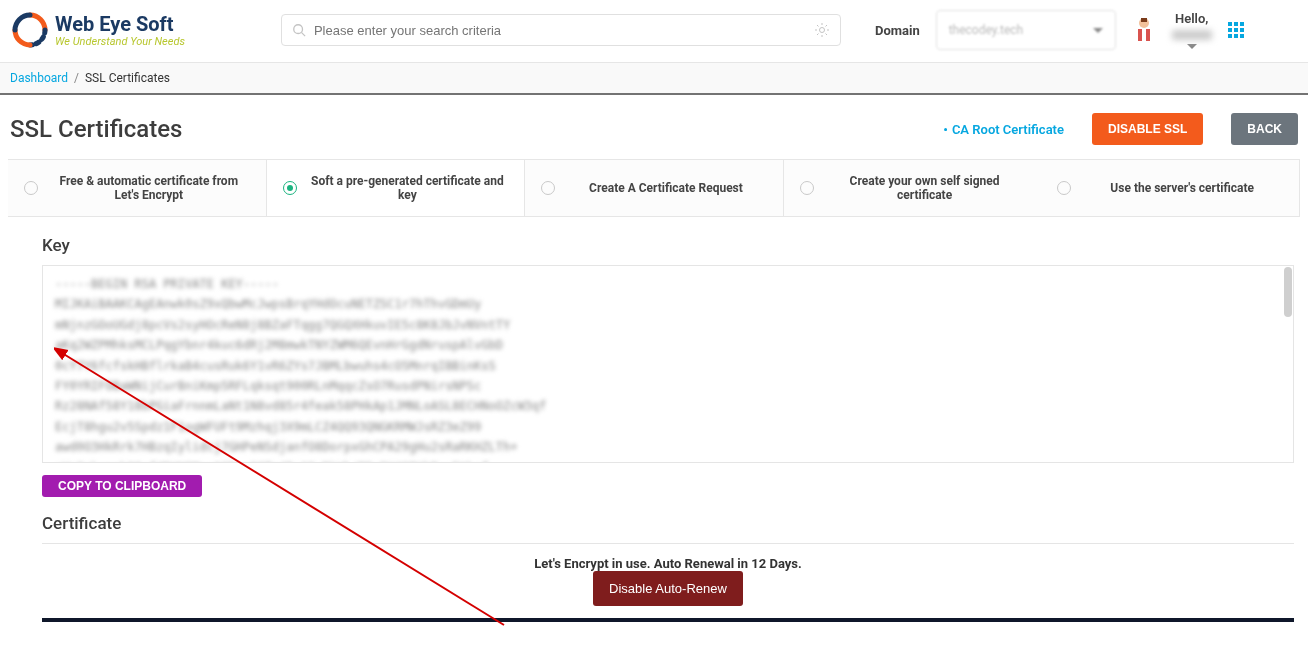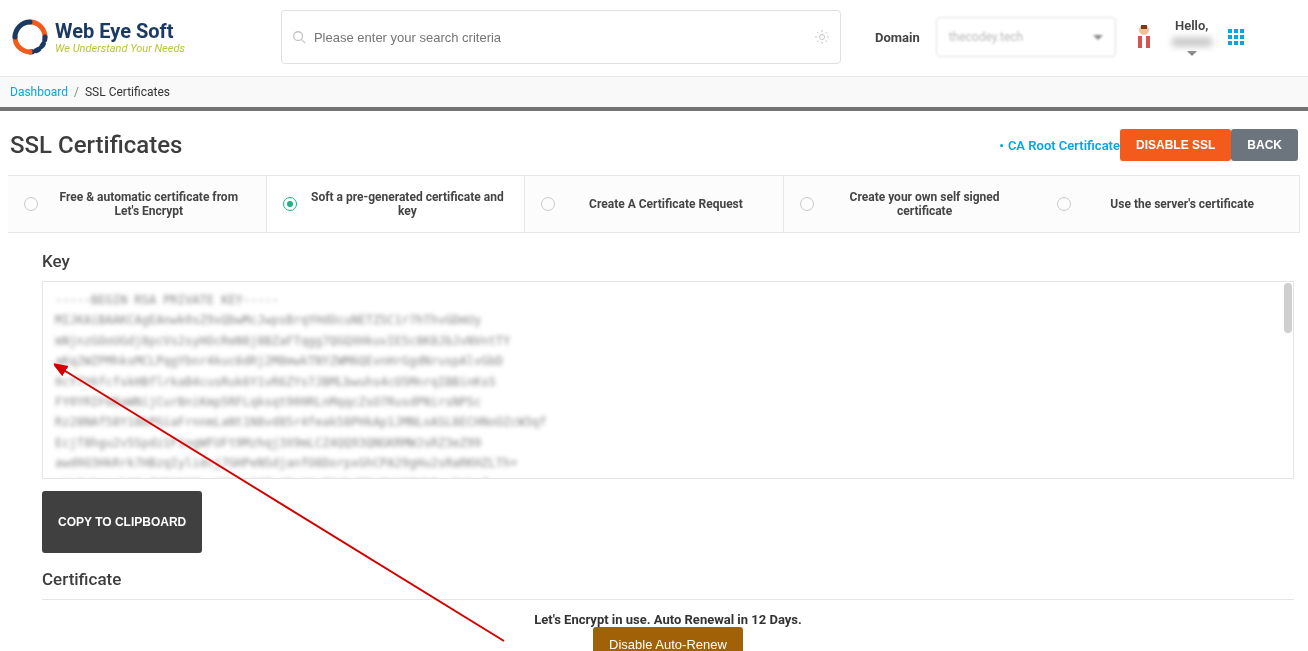--- a/index.html
+++ b/index.html
@@ -3,58 +3,58 @@
 <meta charset="utf-8">
 <style>
 * { box-sizing: border-box; margin: 0; padding: 0; }
 body { font-family: -apple-system, BlinkMacSystemFont, "Segoe UI", Roboto, Arial, sans-serif; font-size: 13px; color: #333; background: #fff; width: 1308px; }
 .topbar { display: flex; align-items: center; padding: 10px 8px 12px 12px; border-bottom: 1px solid #e6e6e6; gap: 16px; position: relative; }
 .logo { display: flex; align-items: center; gap: 7px; margin-right: 80px; }
 .logo-swirl { width: 36px; height: 36px; }
 .logo-text { display: flex; flex-direction: column; line-height: 1; }
 .logo-main { font-size: 20px; font-weight: 700; color: #1b3a63; }
 .logo-tag { font-size: 11px; color: #b8c72f; font-style: italic; margin-top: 2px; }
-.search-wrap { flex: 1; display: flex; align-items: center; border: 1px solid #e0e0e0; border-radius: 4px; height: 54px; padding: 0 10px; max-width: 560px; }
+.search-wrap { flex: 1; display: flex; align-items: center; border: 1px solid #e0e0e0; border-radius: 4px; height: 32px; padding: 0 10px; max-width: 560px; }
 .search-wrap input { flex: 1; border: none; outline: none; font-size: 13px; color: #999; background: transparent; }
 .icon-search { width: 14px; height: 14px; margin-right: 8px; opacity: .5; }
 .icon-gear { width: 16px; height: 16px; opacity: .5; }
 .domain-label { font-weight: 700; font-size: 13px; color: #444; margin-left: 18px; }
 .domain-select { display: flex; align-items: center; justify-content: space-between; border: 1px solid #e0e0e0; border-radius: 4px; height: 40px; padding: 0 12px; width: 180px; color: #bbb; font-size: 12px; filter: blur(1px); }
 .domain-select-clear { filter: none; color:#888;}
 .caret-down { width: 0; height: 0; border-left: 5px solid transparent; border-right: 5px solid transparent; border-top: 5px solid #888; }
 .avatar { width: 24px; height: 28px; }
 .hello { font-size: 13px; color: #444; font-weight: 600; display:flex; align-items:center; gap:4px;flex-direction:column;}
 .hello-blur { filter: blur(3px); color:#aaa; display:inline-block; width:40px; height:10px; background:#ccc; border-radius:2px;}
 .grid-icon { width: 16px; height: 16px; display: grid; grid-template-columns: repeat(3,4px); grid-template-rows: repeat(3,4px); gap: 2px; }
 .grid-icon span { background: #06a7e0; width: 4px; height: 4px; }
-.breadcrumb-bar { background: #f9f9f9; border-bottom: 4px solid #737373; padding: 8px 10px; font-size: 12px; }
+.breadcrumb-bar { background: #f9f9f9; border-bottom: 2px solid #737373; padding: 8px 10px; font-size: 12px; }
 .breadcrumb-bar a { color: #06a7e0; text-decoration: none; }
 .breadcrumb-bar .sep { color: #888; margin: 0 3px; }
 .page-head { display: flex; align-items: center; justify-content: space-between; padding: 18px 10px 14px; }
 .page-title { font-size: 24px; font-weight: 500; color: #3d3d3d; }
-.head-actions { display: flex; align-items: center; gap: 0; }
+.head-actions { display: flex; align-items: center; gap: 28px; }
 .link-ca { color: #06a7e0; font-size: 13px; font-weight: 600; }
 .link-ca .bullet { margin-right: 4px; }
 .btn { border: none; border-radius: 3px; padding: 9px 16px; font-weight: 700; font-size: 12px; cursor: pointer; color: #fff; }
 .btn-orange { background: #f35b1c; }
 .btn-grey { background: #6c757d; }
 .tabs { display: flex; border-top: 1px solid #e6e6e6; border-bottom: 1px solid #e6e6e6; margin: 0 8px; }
 .tab { display: flex; align-items: center; gap: 10px; padding: 14px 16px; border-right: 1px solid #e6e6e6; font-size: 12px; font-weight: 700; color: #444; flex: 1 1 0; min-width: 0; background:#fff;}
 .tab.inactive { background: #fcfcfc; }
 .radio { width: 14px; height: 14px; border: 1.5px solid #c9c9c9; border-radius: 50%; display: inline-flex; align-items: center; justify-content: center; flex: 0 0 14px;}
 .radio.checked { border-color: #1bb37f; }
 .radio.checked::after { content: ""; width: 6px; height: 6px; background: #1bb37f; border-radius: 50%; }
 .section { padding: 18px 14px 10px; margin-left: 28px; }
 .section-title { font-size: 17px; color: #3d3d3d; margin-bottom: 10px; font-weight: 500; }
 .key-box { border: 1px solid #e5e5e5; padding: 8px 12px; font-family: monospace; font-size: 12px; color: #666; line-height: 1.7; height: 198px; overflow: hidden; position: relative; }
 .key-line { white-space: nowrap; filter: blur(2.2px); color:#888;}
-.btn-blue { background: #404040; color:#fff; border:none; border-radius:3px; padding: 24px 16px; font-weight:700; font-size:12px; margin-top: 12px; cursor:pointer;}
+.btn-blue { background: #a21caf; color:#fff; border:none; border-radius:3px; padding: 4px 16px; font-weight:700; font-size:12px; margin-top: 12px; cursor:pointer;}
 .cert-note-wrap { border-top:1px solid #e5e5e5; border-bottom:4px solid #0f172a; display:flex; justify-content:flex-end; align-items:center; padding:12px 4px;flex-direction:column;}
 .cert-note { font-size: 13px; font-weight: 700; color: #333; }
-.btn-green { background: #a16207; color:#fff; border:none; border-radius:3px; padding: 10px 16px; font-size:13px; cursor:pointer;}
+.btn-green { background: #7f1d1d; color:#fff; border:none; border-radius:3px; padding: 10px 16px; font-size:13px; cursor:pointer;}
 .arrow-svg { position: absolute; left: 54px; top: 250px; pointer-events: none; }
 .content-wrap { position: relative; }
 .tab-text { flex:1;text-align:center; }
 .scrollbar-stub { position:absolute; right:2px; top:2px; width:8px; height:50px; background:#cfcfcf; border-radius:4px;}
 .key-box-wrap{position:relative;}
 </style>
 </head>
 <body>
 
 <div class="topbar">

